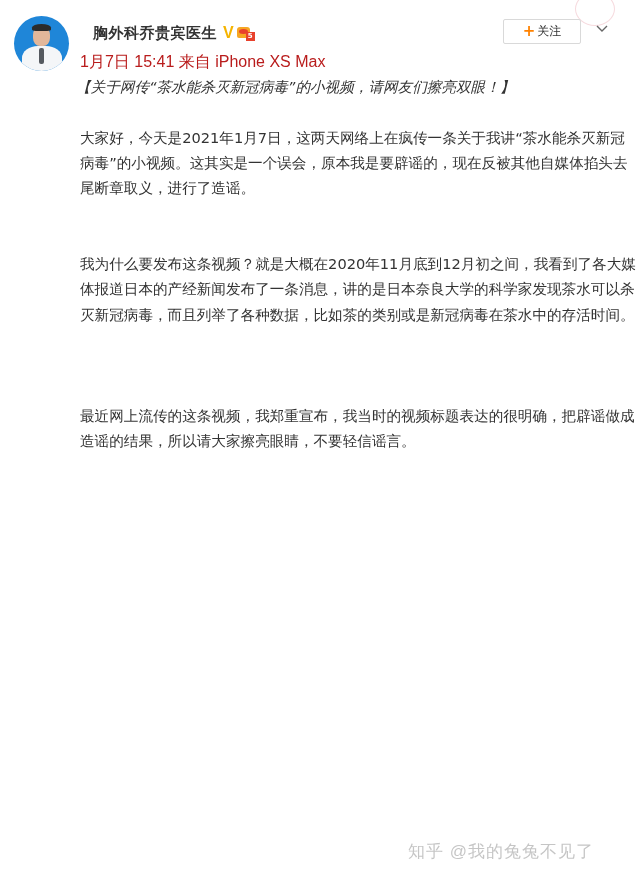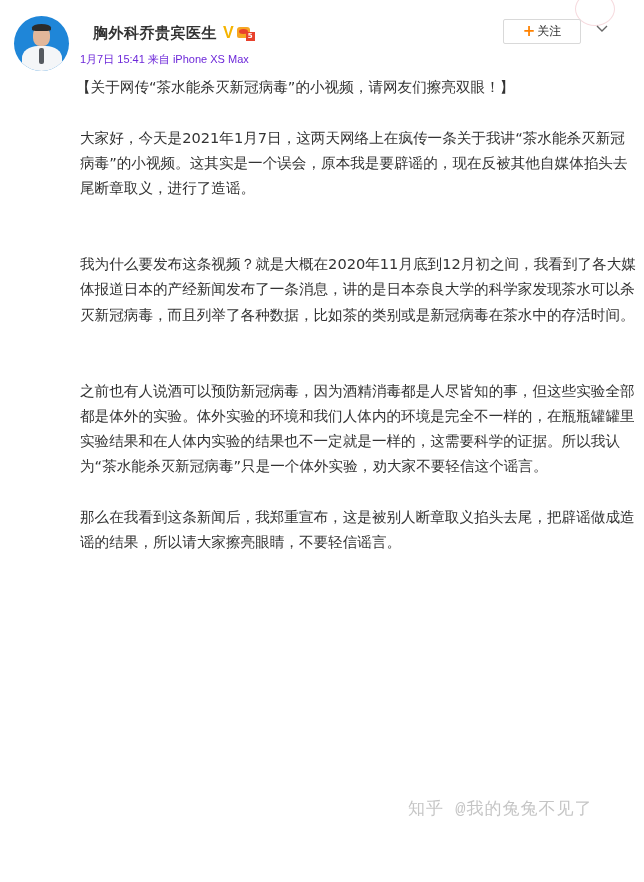--- a/index.html
+++ b/index.html
@@ -18,39 +18,39 @@
     .avatar .tie { position: absolute; left: 25px; top: 32px; width: 5px; height: 16px; background: #555a60; border-radius: 2px; }
 
     .name-row { position: absolute; left: 80px; top: 22px; height: 22px; display: flex; align-items: center; margin-left: 13px; }
     .username { font-size: 15px; font-weight: bold; color: #333333; letter-spacing: 0.5px; }
     .v-badge { margin-left: 6px; font-size: 16px; font-weight: bold; color: #f5b400; font-family: "Liberation Sans", sans-serif; }
     .crown-badge { margin-left: 3px; width: 18px; height: 16px; position: relative; }
     .crown-badge .crown { position: absolute; left: 0; top: 2px; width: 13px; height: 11px; background: #f6a623; border-radius: 3px 3px 2px 2px; }
     .crown-badge .crown::before { content: ""; position: absolute; left: 2px; top: 2px; width: 9px; height: 5px; background: #e8412c; border-radius: 50%; }
     .crown-badge .lvl { position: absolute; right: 0; bottom: 0; width: 9px; height: 9px; background: #e8412c; color: #fff; font-size: 7px; line-height: 9px; text-align: center; font-weight: bold; }
 
-    .meta { position: absolute; left: 80px; top: 52px; font-size: 11px; color: #6d28d9; font-family: "Liberation Sans", sans-serif; }
+    .meta { position: absolute; left: 80px; top: 52px; font-size: 16px; color: #b91c1c; font-family: "Liberation Sans", sans-serif; }
 
     .follow-button {
       position: absolute; left: 503px; top: 19px; width: 78px; height: 25px;
       border: 1px solid #d9d9d9; border-radius: 2px; background: #fff;
       display: flex; align-items: center; justify-content: center; font-size: 12px; color: #333;
     }
     .follow-button .plus { color: #ff8200; font-weight: bold; font-size: 15px; margin-right: 2px; line-height: 1; }
     .chevron { position: absolute; left: 596px; top: 22px; width: 12px; height: 12px; }
     .stamp { position: absolute; left: 575px; top: -8px; width: 40px; height: 34px; border: 1.5px solid rgba(230,150,160,0.35); border-radius: 50%; }
 
     .body-text { position: absolute; left: 80px; top: 74px; width: 556px; font-size: 14.6px; line-height: 25.3px; color: #333333; }
     .body-text p { margin: 0; }
-    .title-line { margin-left: -4px !important; }
+    .title-line { margin-left: -4px !important; font-style: italic; }
     .gap { height: 25.3px; }
 
     .watermark {
-      position: absolute; left: 408px; top: 797px; font-size: 17px; color: rgba(150,150,150,0.55);
-      letter-spacing: 1px; font-family: Liberation Mono, monospace;
+      position: absolute; left: 408px; top: 840px; font-size: 17px; color: rgba(150,150,150,0.55);
+      letter-spacing: 1px; font-family: Liberation Sans, sans-serif;
     }
   </style>
 </head>
 <body>
 
 <div class="post">
   <div class="stamp"></div>
 
   <div class="avatar">
     <div class="coat"></div>
@@ -81,20 +81,19 @@
 
   <div class="body-text">
     <p class="title-line">【关于网传“茶水能杀灭新冠病毒”的小视频，请网友们擦亮双眼！】</p>
     <div class="gap"></div>
     <p>大家好，今天是2021年1月7日，这两天网络上在疯传一条关于我讲“茶水能杀灭新冠病毒”的小视频。这其实是一个误会，原本我是要辟谣的，现在反被其他自媒体掐头去尾断章取义，进行了造谣。</p>
     <div class="gap"></div>
     <div class="gap"></div>
     <p>我为什么要发布这条视频？就是大概在2020年11月底到12月初之间，我看到了各大媒体报道日本的产经新闻发布了一条消息，讲的是日本奈良大学的科学家发现茶水可以杀灭新冠病毒，而且列举了各种数据，比如茶的类别或是新冠病毒在茶水中的存活时间。</p>
     <div class="gap"></div>
     <div class="gap"></div>
-    <p>之前也有人说酒可以预防新冠病毒，因为酒精消毒都是人尽皆知的事，但这些实验全部都是体外的实验。体外实验的环境和我们人体内的环境是完全不一样的，在瓶瓶罐罐里实验结果和在人体内实验的结果也不一定就是一样的，这需要科学的证据。所以我认为“茶水能杀灭新冠病毒”只是一个体外实验，劝大家不要轻信这个谣言。</p>
     <div class="gap"></div>
-    <p>那么在我看到这条新闻后，我郑重宣布，这是被别人断章取义掐头去尾，把辟谣做成造谣的结果，所以请大家擦亮眼睛，不要轻信谣言。</p>
+    <p>最近网上流传的这条视频，我郑重宣布，我当时的视频标题表达的很明确，把辟谣做成造谣的结果，所以请大家擦亮眼睛，不要轻信谣言。</p>
     <div class="gap"></div>
   </div>
 
   <div class="watermark">知乎 @我的兔兔不见了</div>
 </div>
 
 </body></html>

